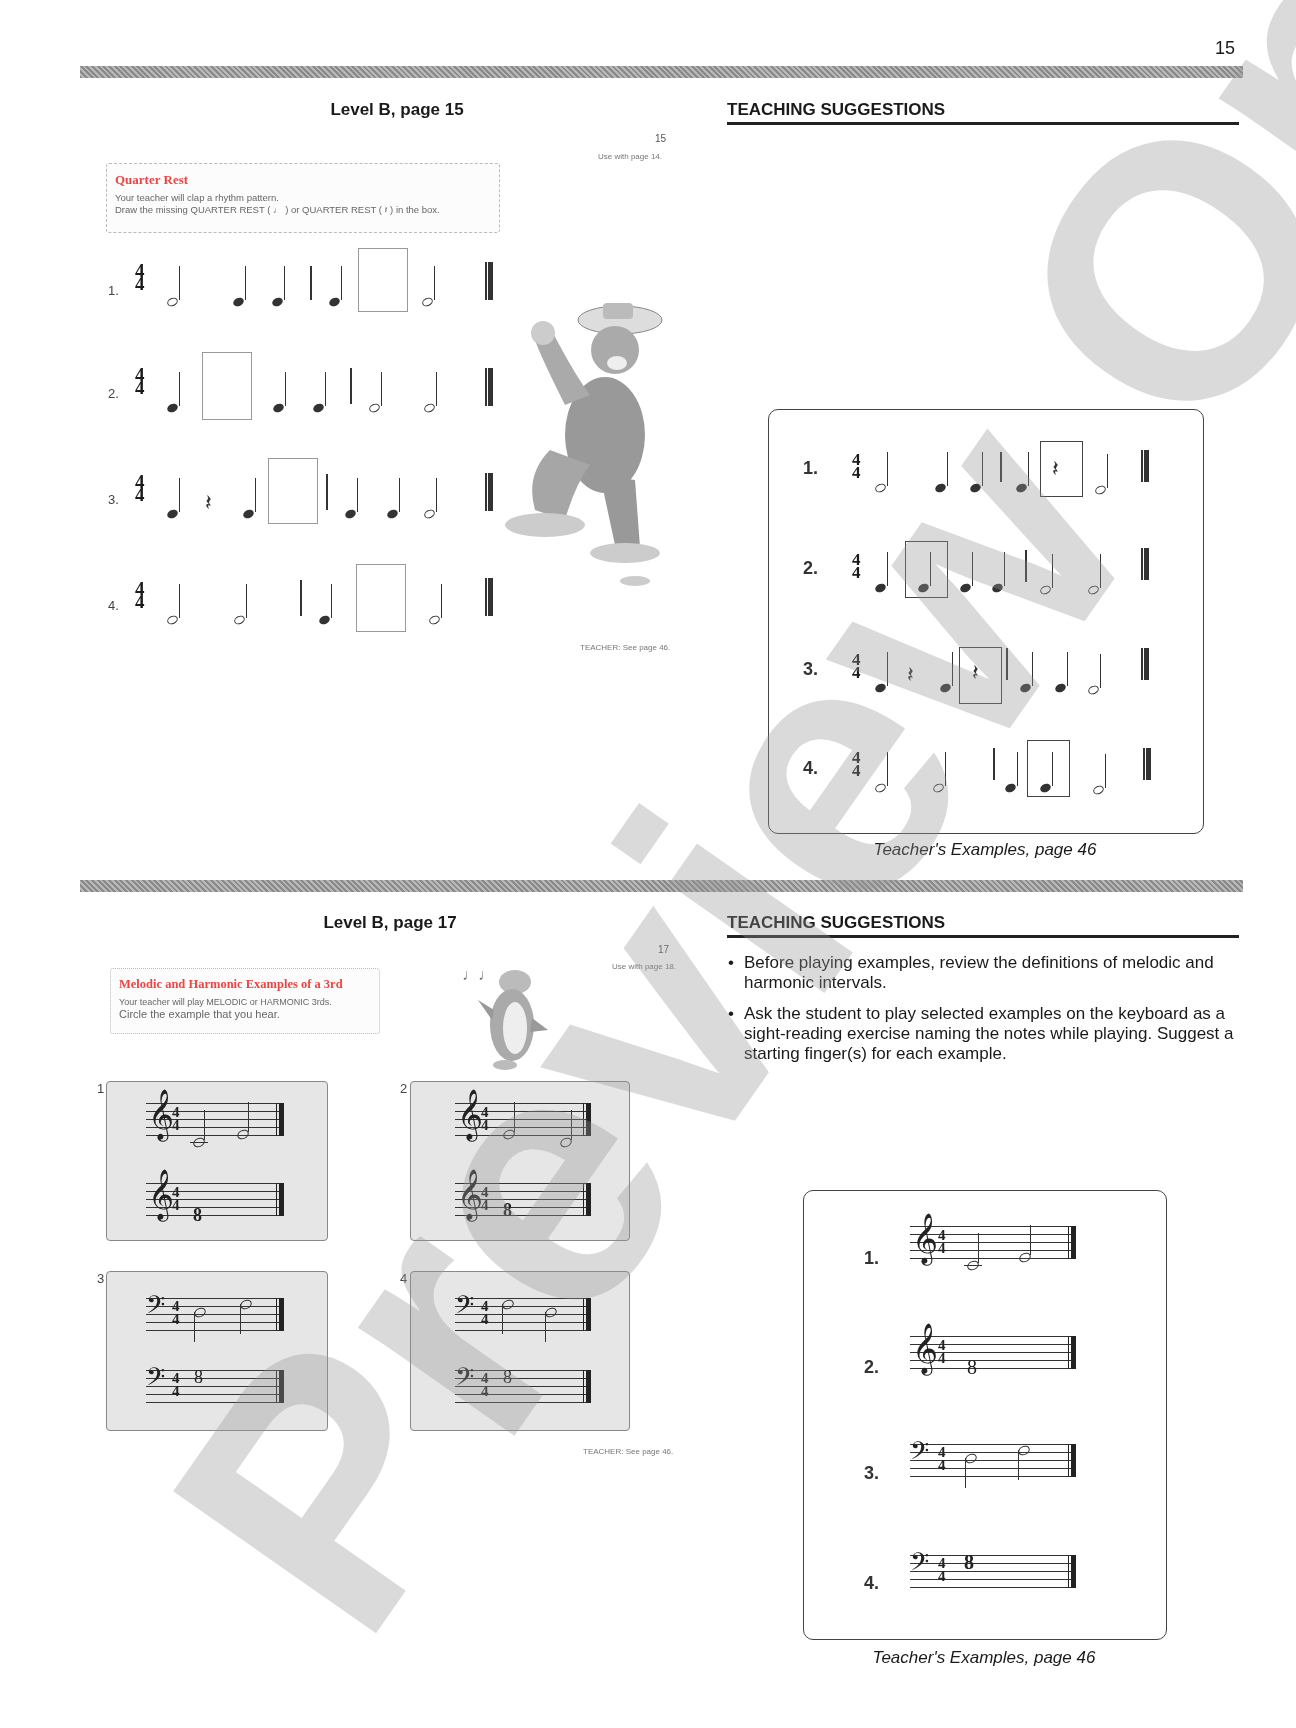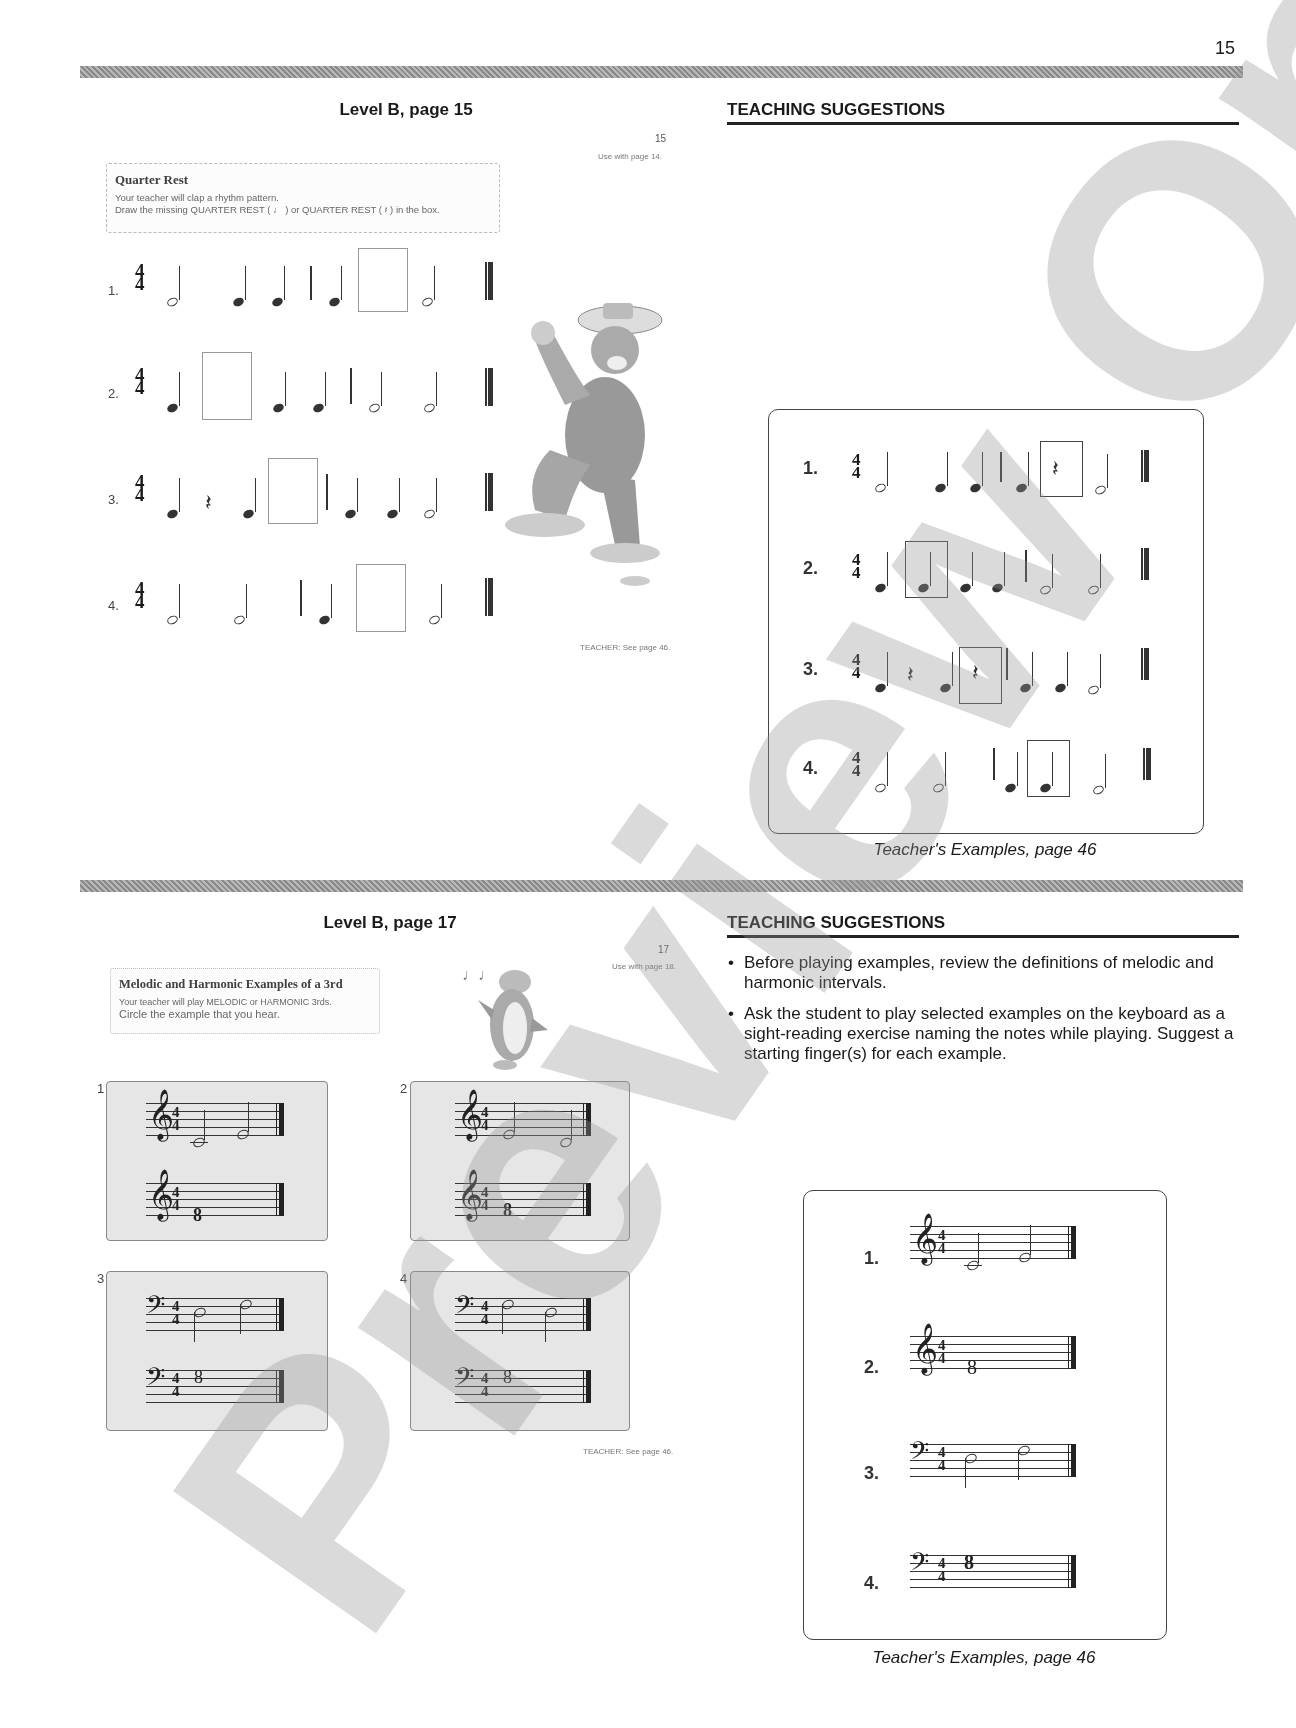--- a/index.html
+++ b/index.html
@@ -8,21 +8,21 @@
   .bar{position:absolute;left:80px;width:1163px;height:12px;
        background:repeating-linear-gradient(45deg,#8a8a8a 0 2px,#b8b8b8 2px 4px);}
   .sec-title{position:absolute;font-weight:bold;font-size:17px;text-align:center;}
   .ts-head{position:absolute;font-weight:bold;font-size:17px;border-bottom:3px solid #222;padding-bottom:2px;}
   .ts-list{position:absolute;font-size:17px;line-height:20px;margin:0;padding:0;list-style:none;}
   .ts-list li{position:relative;padding-left:18px;margin-bottom:11px;}
   .ts-list li::before{content:"•";position:absolute;left:2px;top:0;}
   
   .scan-small{position:absolute;font-size:8px;color:#777;}
   .instr-box{position:absolute;border:1px dashed #bbb;border-radius:3px;background:#fcfcfc;}
-  .instr-title{font-family:"Liberation Serif",serif;font-weight:bold;font-size:13px;color:#404040;margin:8px 0 4px 8px;}
+  .instr-title{font-family:"Liberation Serif",serif;font-weight:bold;font-size:13px;color:#ef4444;margin:8px 0 4px 8px;}
   .instr-line{font-size:9.5px;color:#666;margin-left:8px;line-height:12px;}
   .rnum{position:absolute;font-size:13px;color:#444;}
   .rnum.big{font-size:18px;font-weight:bold;color:#333;}
   .ts{position:absolute;font-family:"Liberation Serif",serif;font-weight:bold;line-height:13px;text-align:center;}
   .note{position:absolute;width:14px;height:40px;}
   .note .stem{position:absolute;right:1px;top:0;width:1.5px;height:34px;background:#333;}
   .note .head{position:absolute;left:0;bottom:0;width:11px;height:8px;border-radius:50%;transform:rotate(-25deg);}
   .note.q .head{background:#333;}
   .note.h .head{border:1.5px solid #333;width:9px;height:6px;background:#fff;}
   .bl{position:absolute;width:1.5px;background:#333;}
@@ -48,21 +48,21 @@
   .ledger{position:absolute;height:1px;width:18px;background:#333;}
   .figure{position:absolute;}
   .watermark{position:absolute;left:-60px;top:760px;width:1500px;font-family:"Liberation Sans",sans-serif;font-weight:bold;font-size:360px;color:rgba(150,150,150,0.35);transform:rotate(-55deg);transform-origin:center;white-space:nowrap;text-align:center;pointer-events:none;}
 </style>
 </head>
 <body>
 
 <div class="pagenum">15</div>
 <div class="bar" style="top:66px;"></div>
 
-<div class="sec-title" style="left:296px;top:100px;width:220px;">Level B, page 15</div>
+<div class="sec-title" style="left:287px;top:100px;width:220px;">Level B, page 15</div>
 
 <div class="scan-small" style="left:655px;top:133px;font-size:10px;color:#555;">15</div>
 <div class="scan-small" style="left:598px;top:152px;">Use with page 14.</div>
 
 <div class="instr-box" style="left:106px;top:163px;width:392px;height:68px;">
   <div class="instr-title">Quarter Rest</div>
   <div class="instr-line">Your teacher will clap a rhythm pattern.</div>
   <div class="instr-line">Draw the missing QUARTER REST ( ♩ ) or QUARTER REST ( 𝄽 ) in the box.</div>
 </div>
 

